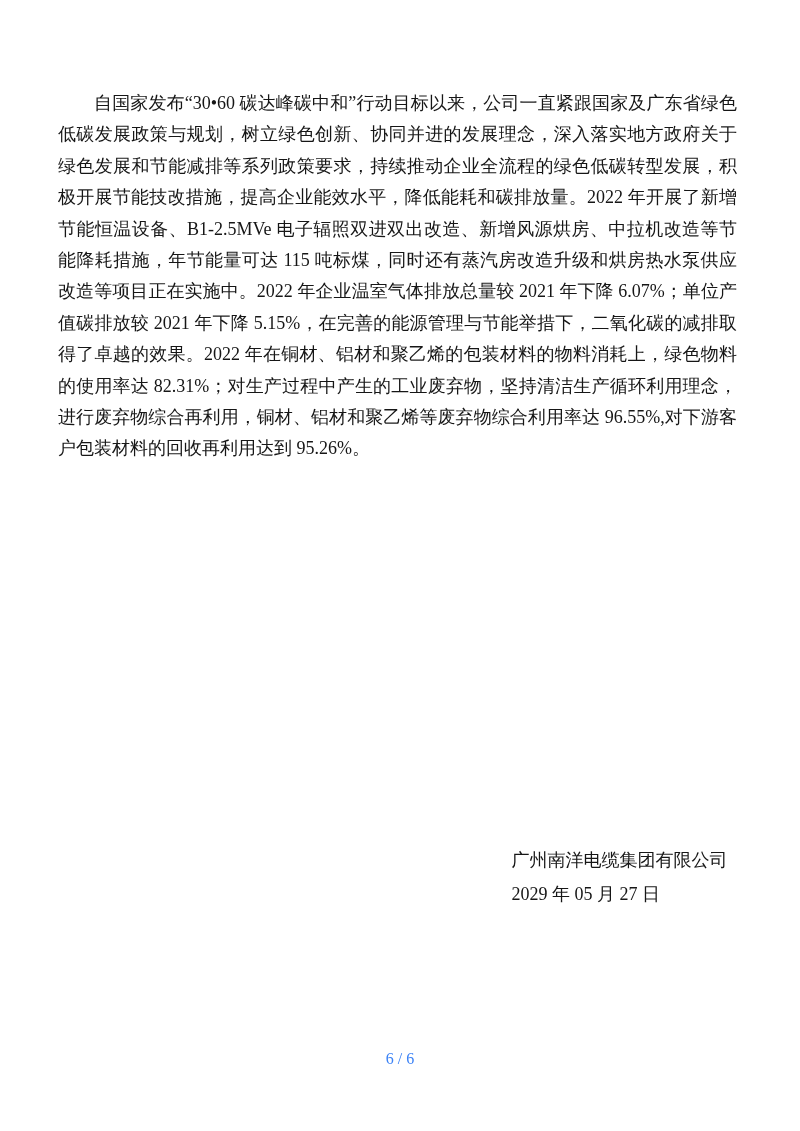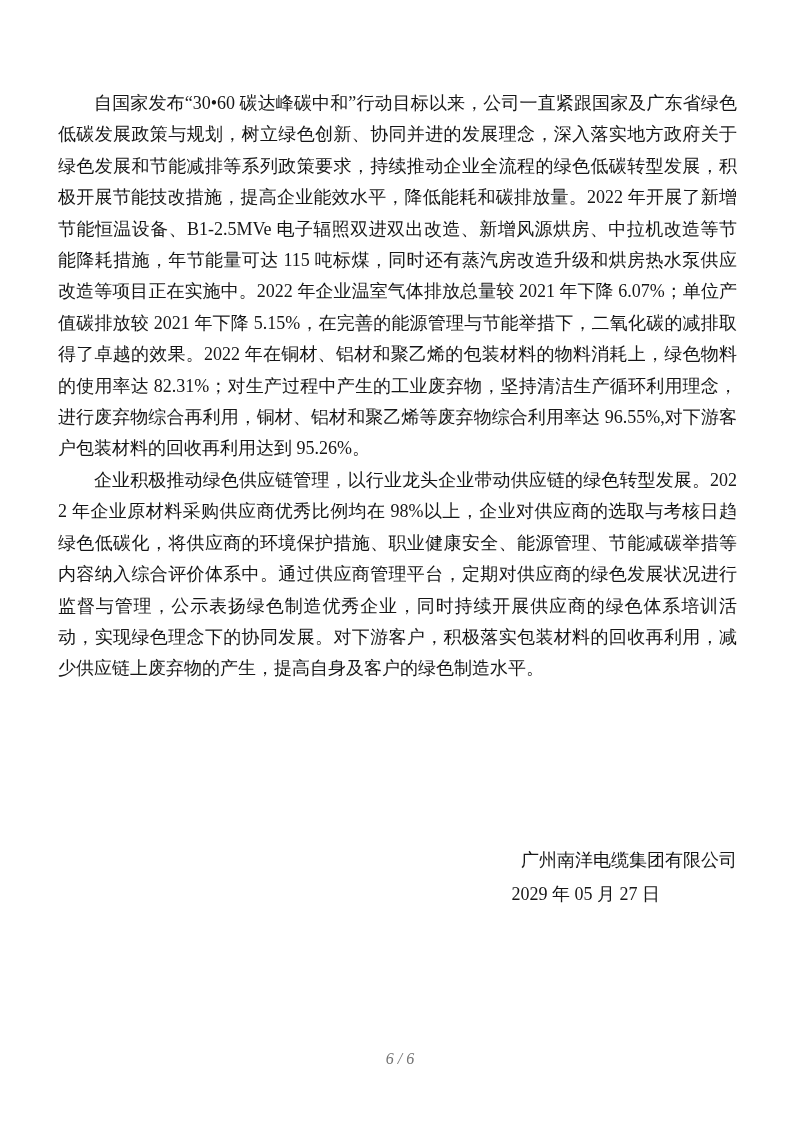--- a/index.html
+++ b/index.html
@@ -29,47 +29,45 @@
   .body-text p {
     margin: 0;
     padding: 0;
     text-indent: 2em;
     word-break: break-all;
   }
   .signature {
     position: absolute;
     top: 843px;
     right: 63px;
-    text-align: right;
+    text-align: left;
     font-size: 18px;
     line-height: 34px;
     white-space: nowrap;
   }
   .signature .date-line {
     padding-right: 77px;
   }
   .page-footer {
     position: absolute;
     top: 1050px;
     left: 0;
     width: 100%;
     text-align: center;
     font-size: 16px;
-    color: #737373;
-    font-style: italic;
+    color: #3b82f6;
   }
 </style>
 </head>
 <body>
 
 <div class="page">
 
   <main class="body-text">
     <p>自国家发布“30•60 碳达峰碳中和”行动目标以来，公司一直紧跟国家及广东省绿色低碳发展政策与规划，树立绿色创新、协同并进的发展理念，深入落实地方政府关于绿色发展和节能减排等系列政策要求，持续推动企业全流程的绿色低碳转型发展，积极开展节能技改措施，提高企业能效水平，降低能耗和碳排放量。2022 年开展了新增节能恒温设备、B1-2.5MVe 电子辐照双进双出改造、新增风源烘房、中拉机改造等节能降耗措施，年节能量可达 115 吨标煤，同时还有蒸汽房改造升级和烘房热水泵供应改造等项目正在实施中。2022 年企业温室气体排放总量较 2021 年下降 6.07%；单位产值碳排放较 2021 年下降 5.15%，在完善的能源管理与节能举措下，二氧化碳的减排取得了卓越的效果。2022 年在铜材、铝材和聚乙烯的包装材料的物料消耗上，绿色物料的使用率达 82.31%；对生产过程中产生的工业废弃物，坚持清洁生产循环利用理念，进行废弃物综合再利用，铜材、铝材和聚乙烯等废弃物综合利用率达 96.55%,对下游客户包装材料的回收再利用达到 95.26%。</p>
-    <p>企业积极推动绿色供应链管理，以行业龙头企业带动供应链的绿色转型发展。2022 年企业原材料采购供应商优秀比例均在 98%以上，企业对供应商的选取与考核日趋绿色低碳化，将供应商的环境保护措施、职业健康安全、能源管理、节能减碳举措等内容纳入综合评价体系中。通过供应商管理平台，定期对供应商的绿色发展状况进行监督与管理，公示表扬绿色制造优秀企业，同时持续开展供应商的绿色体系培训活动，实现绿色理念下的协同发展。对下游客户，积极落实包装材料的回收再利用，减少供应链上废弃物的产生，提高自身及客户的绿色制造水平。</p>
   </main>
 
   <div class="signature">
     <div class="company-line">广州南洋电缆集团有限公司</div>
     <div class="date-line">2029 年 05 月 27 日</div>
   </div>
 
   <footer class="page-footer">6 / 6</footer>
 
 </div>

